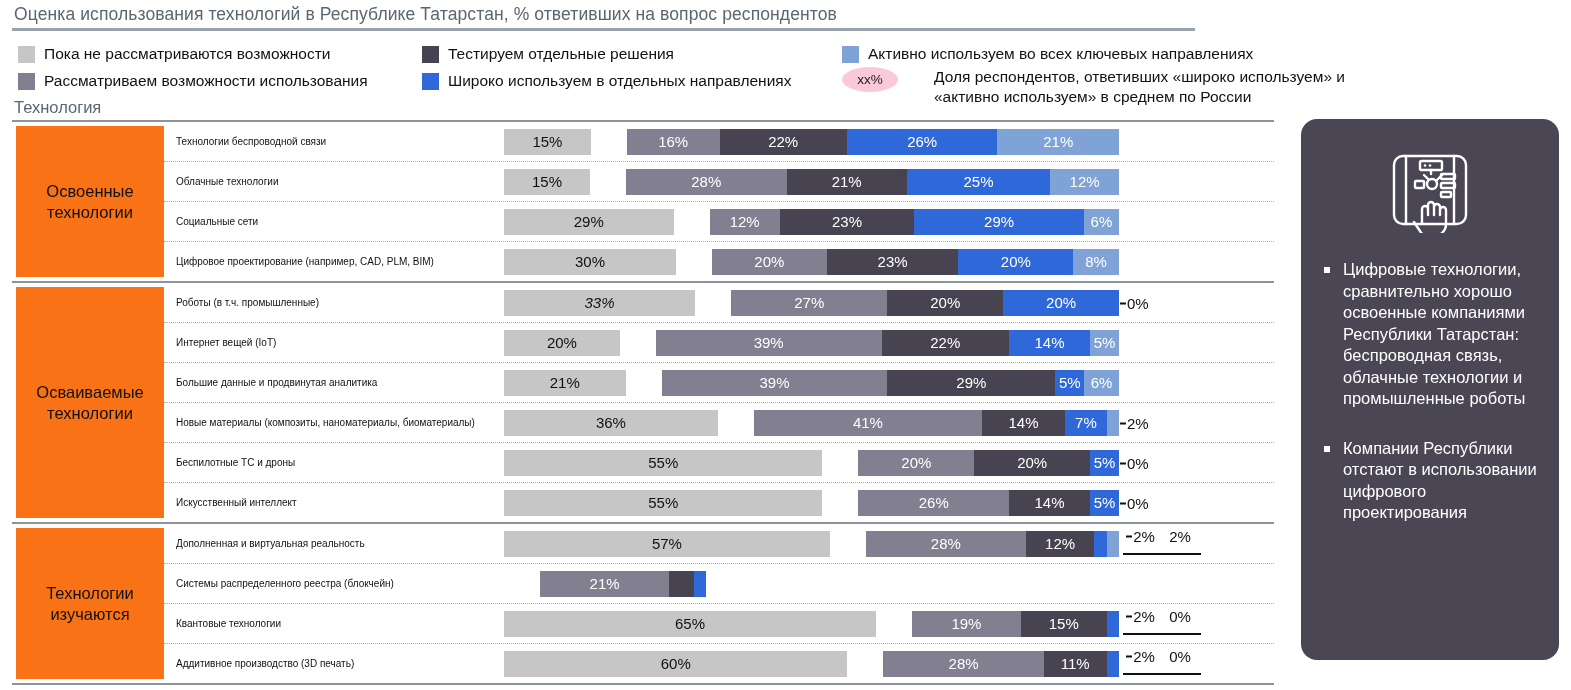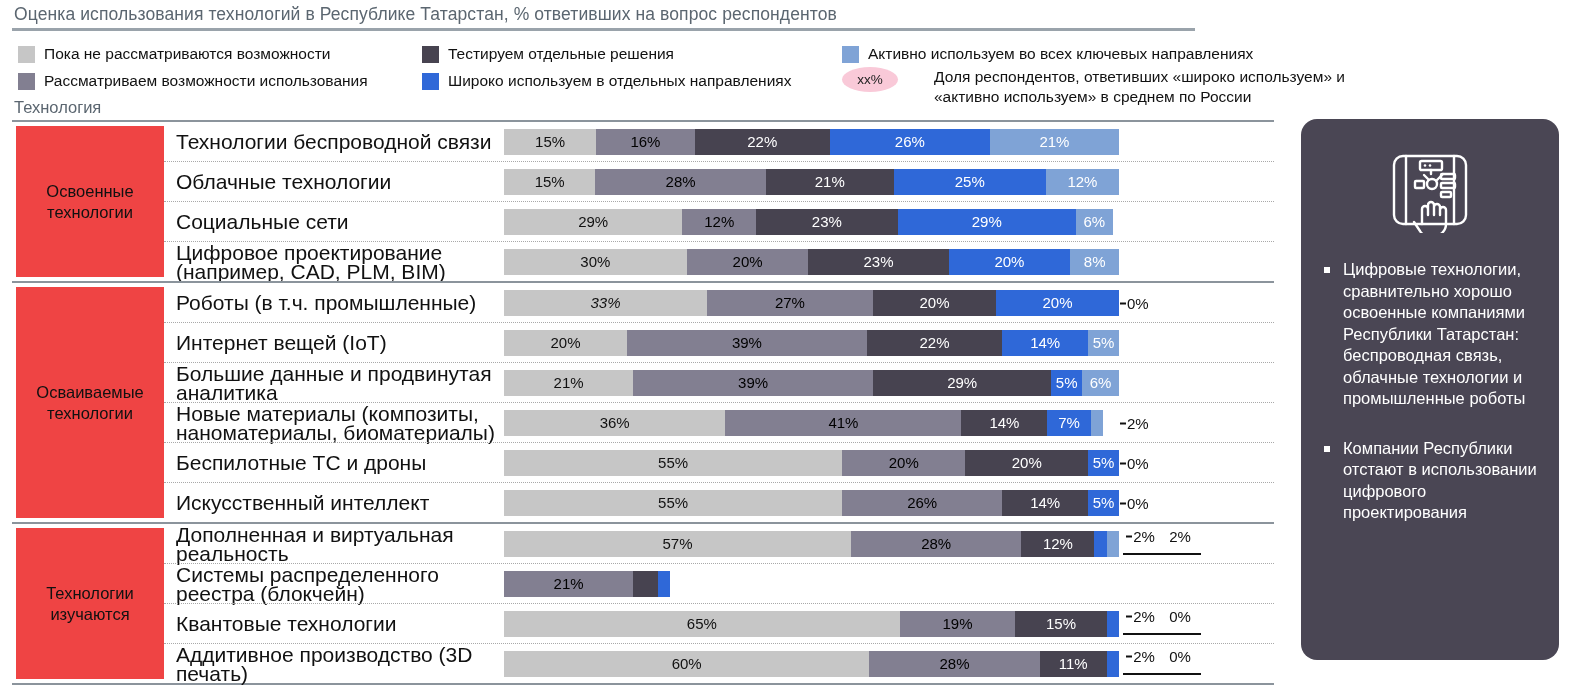--- a/index.html
+++ b/index.html
@@ -39,37 +39,37 @@
   .col-head-rule{position:absolute;left:12px;top:120px;width:1262px;height:2px;background:#8b949c;}
 
   
   .tbl{position:absolute;left:12px;top:122px;width:1262px;}
   .group{position:relative;}
   .group + .group{border-top:2px solid #8b949c;}
   .group:last-child{border-bottom:2px solid #8b949c;}
   .group-inner{display:flex;align-items:stretch;}
   .gcell{
     width:148px;flex:0 0 148px;
-    background:#ef4444;
+    background:#f97316;
     display:flex;align-items:center;justify-content:center;
     text-align:center;font-size:16.5px;color:#111;line-height:21px;
     margin:4px 0 4px 4px;
   }
   .grows{flex:1 1 auto;min-width:0;}
   .row{display:flex;align-items:center;position:relative;height:39px;}
   .row + .row{border-top:1px dotted #a9a9a9;}
   .rlabel{
     width:340px;flex:0 0 340px;padding-left:12px;box-sizing:border-box;
-    font-size:21px;color:#111;line-height:19px;
+    font-size:10px;color:#111;line-height:19px;
   }
   .rbar{position:relative;flex:1 1 auto;height:39px;}
   .bar{position:absolute;left:0;top:50%;transform:translateY(-50%);height:26px;width:615px;display:flex;}
   .seg{height:26px;display:flex;align-items:center;justify-content:center;font-size:15px;overflow:visible;white-space:nowrap;}
   .seg.s0{background:#c6c6c6;color:#111;}
-  .seg.s1{background:#827f91;color:#000000;}
+  .seg.s1{background:#827f91;color:#ffffff;margin-left:36px;}
   .seg.s2{background:#474350;color:#fff;}
   .seg.s3{background:#2f68d8;color:#fff;}
   .seg.s4{background:#7fa3d6;color:#fff;}
   .seg-hidden{color:transparent !important;}
 
   
   .callout{position:absolute;top:50%;transform:translateY(-50%);font-size:15px;color:#111;white-space:nowrap;}
   .callout.dash::before{content:"";position:absolute;left:-7px;top:50%;width:6px;height:2px;background:#111;}
   .leader{position:absolute;height:2px;background:#111;}
 

